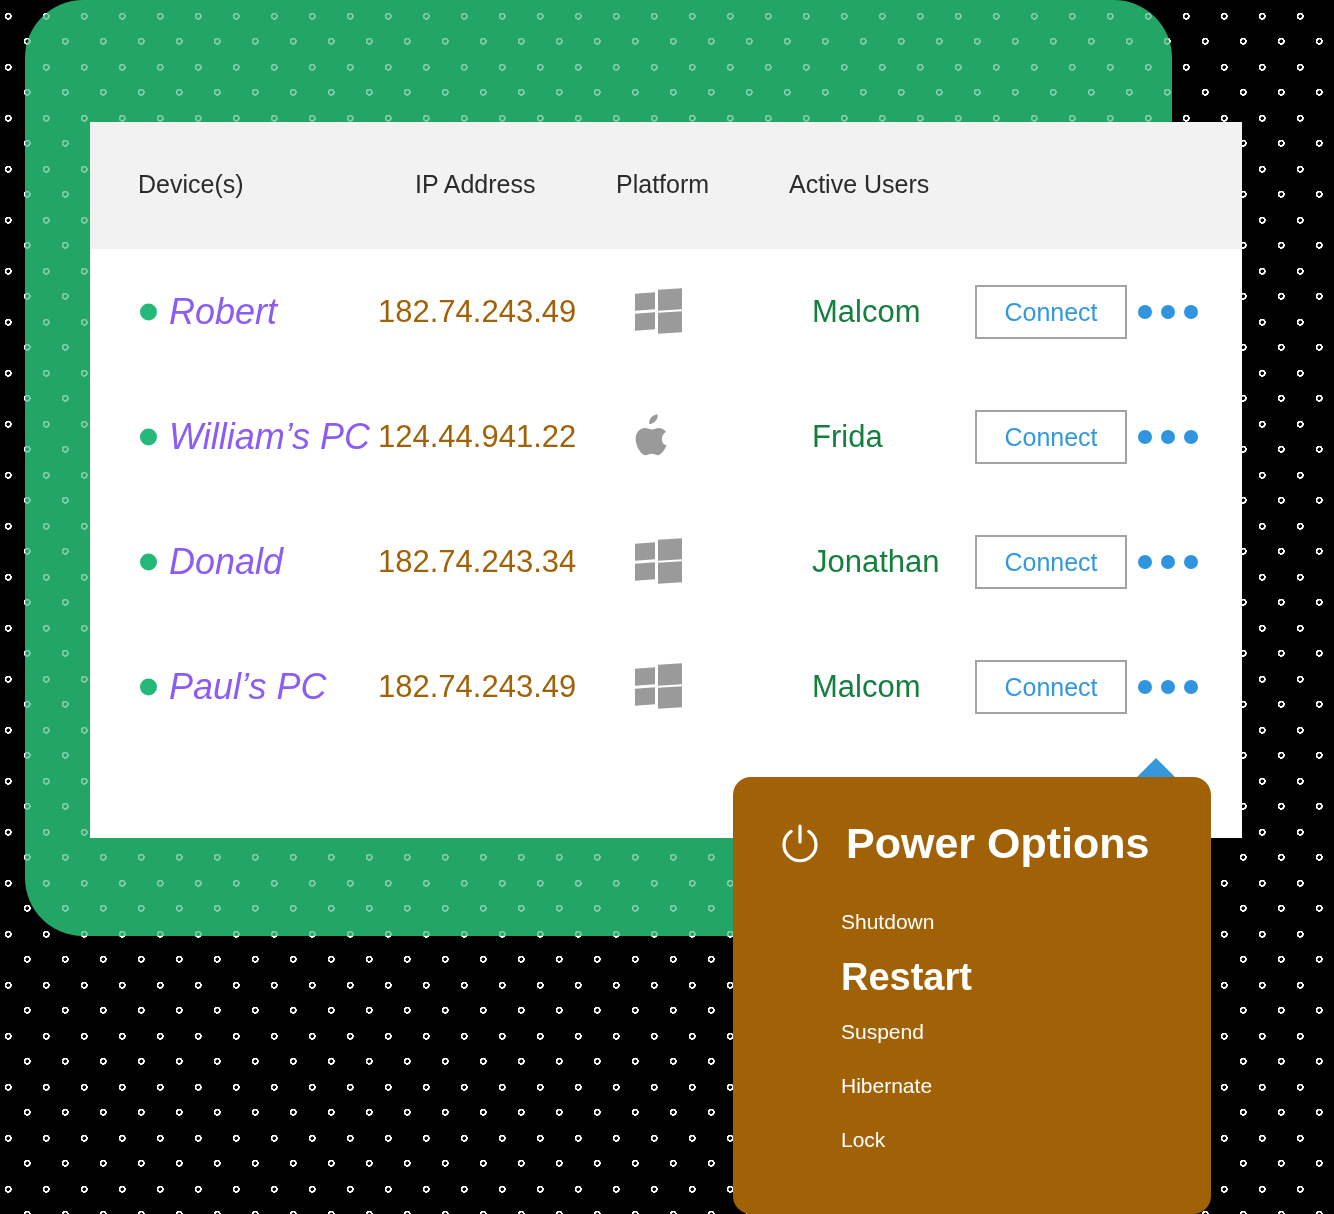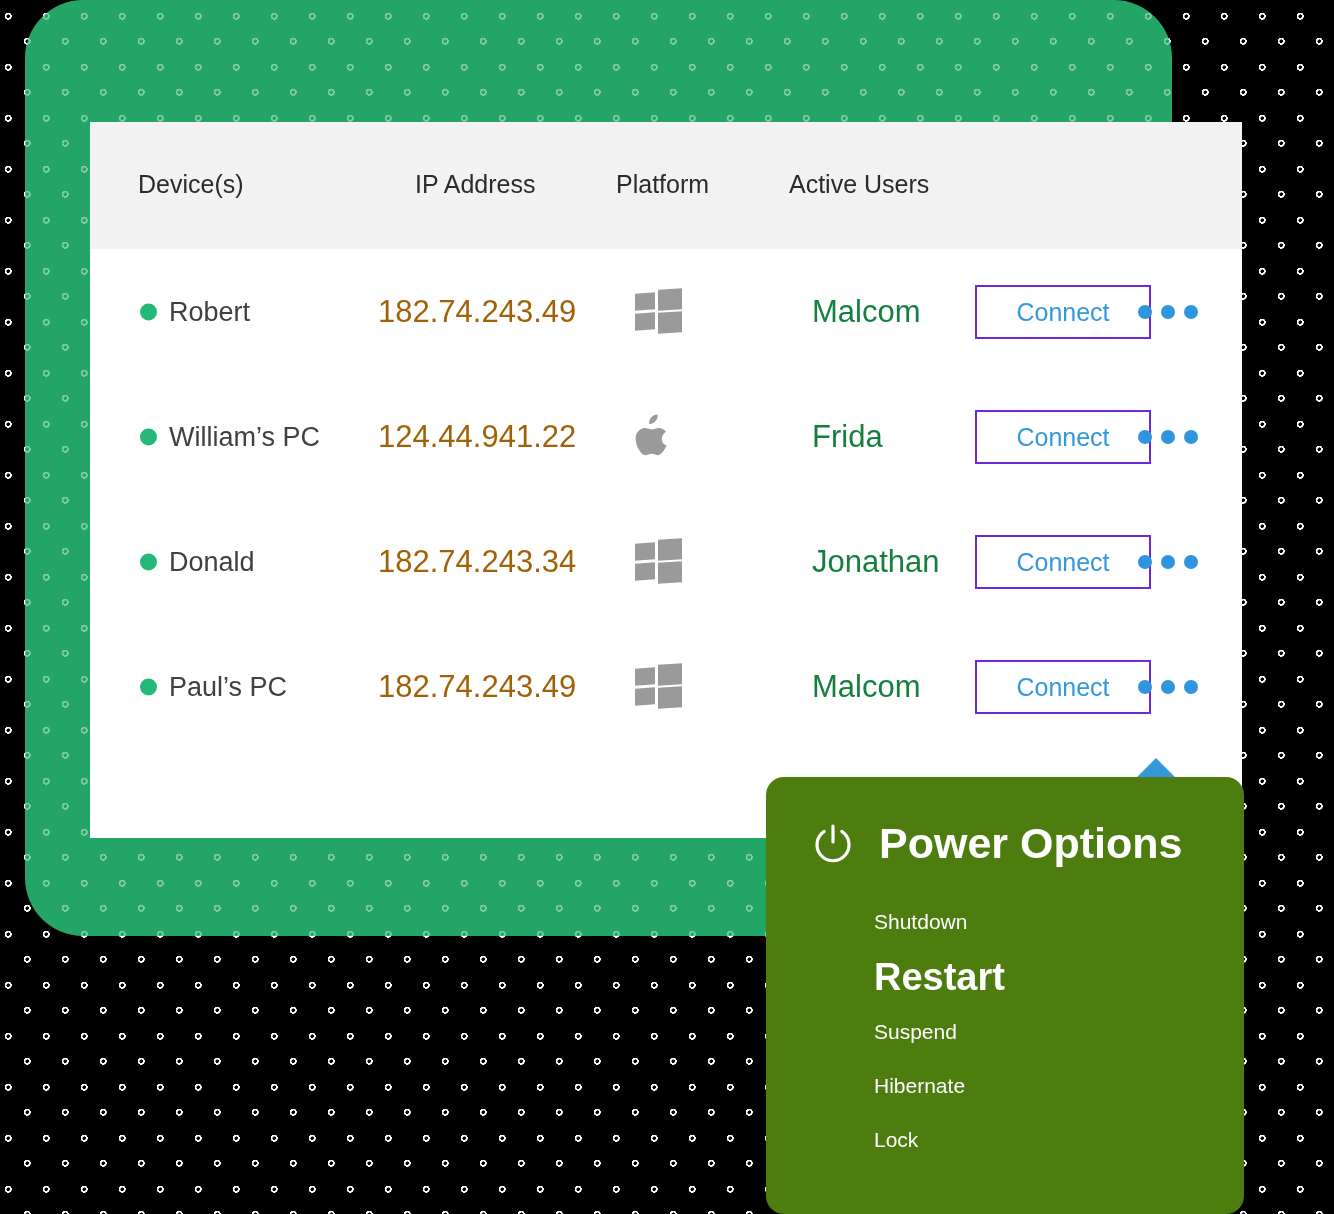--- a/index.html
+++ b/index.html
@@ -99,22 +99,23 @@
 
   .c-dot {
     left: 50px;
     width: 17px;
     height: 17px;
     border-radius: 50%;
     background: #24b979;
   }
   .c-name {
     left: 79px;
-    font-size: 27px;
-    color: #404040;
+    font-size: 36px;
+    color: #8b5cf6;
+    font-style: italic;
   }
   .c-ip {
     left: 288px;
     font-size: 31px;
     color: #a16207;
   }
   .c-platform { left: 545px; width: 48px; height: 48px; }
   .c-user {
     left: 722px;
     font-size: 31px;
@@ -122,23 +123,23 @@
   }
   .c-connect { left: 885px; }
   .c-more {
     left: 1048px;
     display: flex;
     gap: 9px;
     align-items: center;
   }
 
   .connect-btn {
-    width: 176px;
+    width: 152px;
     height: 54px;
-    border: 2px solid #6d28d9;
+    border: 2px solid #a3a3a3;
     background: #ffffff;
     color: #3398dc;
     font-size: 25px;
     font-family: "Liberation Sans", sans-serif;
     cursor: pointer;
     line-height: 50px;
     text-align: center;
     padding: 0;
   }
 
@@ -177,23 +178,22 @@
   
   .apple { width: 38px; height: 45px; }
 
   
   .power-panel {
     position: absolute;
     left: 733px;
     top: 777px;
     width: 478px;
     height: 437px;
-    background: #4d7c0f;
+    background: #a16207;
     border-radius: 18px;
-    margin-left: 33px;
   }
   .power-arrow {
     position: absolute;
     left: 1134px;
     top: 758px;
     width: 0;
     height: 0;
     border-left: 22px solid transparent;
     border-right: 22px solid transparent;
     border-bottom: 22px solid #3498db;

